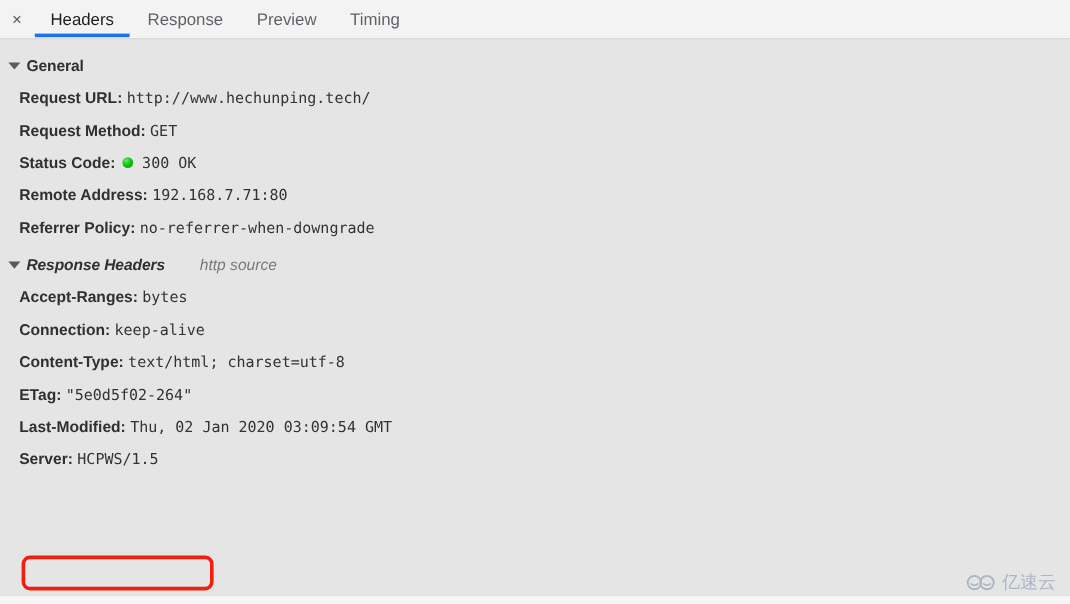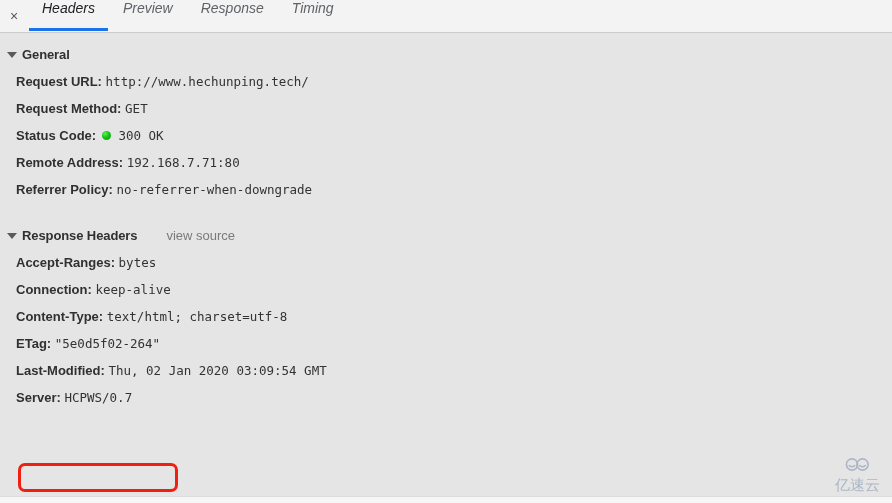--- a/index.html
+++ b/index.html
@@ -34,26 +34,26 @@
     justify-content: center;
     color: #5a5a5a;
     font-size: 14px;
     line-height: 1;
     padding-bottom: 1px;
     cursor: default;
   }
   .tab {
     position: relative;
     display: flex;
+    align-items: center;
     padding: 0 14px;
     font-size: 14px;
     color: #5f6368;
     white-space: nowrap;
     cursor: default;
-    font-style: italic;
   }
   .tab.active {
     color: #202124;
   }
   .tab.active::after {
     content: "";
     position: absolute;
     left: 1px;
     right: 1px;
     bottom: 1px;
@@ -75,21 +75,21 @@
   .section-header {
     display: flex;
     align-items: center;
     height: 27px;
     padding-left: 7px;
     font-size: 13px;
     font-weight: bold;
     color: #303030;
   }
   .section-header.general { margin-top: 8px; }
-  .section-header.response { margin-top: 19px; }
+  .section-header.response { margin-top: 4px; font-style: italic; }
 
   .twisty {
     width: 0; height: 0;
     border-left: 5px solid transparent;
     border-right: 5px solid transparent;
     border-top: 6px solid #5a5a5a;
     margin-right: 5px;
     flex: 0 0 auto;
   }
   .section-title { letter-spacing: -0.1px; }
@@ -171,37 +171,36 @@
     right: 12px;
     bottom: 8px;
     display: flex;
     align-items: center;
     gap: 4px;
     color: #a9b3c4;
     font-size: 15px;
     font-family: "DejaVu Sans", sans-serif;
     opacity: 0.95;
     user-select: none;
-    flex-direction: column;
   }
   .watermark svg { display: block; }
 </style>
 </head>
 <body>
 
 <div class="tabbar">
   <div class="close-btn">×</div>
   <div class="tab active">
     <span>Headers</span>
   </div>
   <div class="tab">
+    <span>Response</span>
+  </div>
+  <div class="tab">
     <span>Preview</span>
-  </div>
-  <div class="tab">
-    <span>Response</span>
   </div>
   <div class="tab">
     <span>Timing</span>
   </div>
 </div>
 
 <div class="pane">
 
   <div class="section-header general">
     <span class="twisty"></span>
@@ -226,21 +225,21 @@
     <span class="v">192.168.7.71:80</span>
   </div>
   <div class="row">
     <span class="k">Referrer Policy:</span>
     <span class="v">no-referrer-when-downgrade</span>
   </div>
 
   <div class="section-header response">
     <span class="twisty"></span>
     <span class="section-title">Response Headers</span>
-    <span class="view-source">view source</span>
+    <span class="view-source">http source</span>
   </div>
 
   <div class="row">
     <span class="k">Accept-Ranges:</span>
     <span class="v">bytes</span>
   </div>
   <div class="row">
     <span class="k">Connection:</span>
     <span class="v">keep-alive</span>
   </div>
@@ -251,21 +250,21 @@
   <div class="row">
     <span class="k">ETag:</span>
     <span class="v">"5e0d5f02-264"</span>
   </div>
   <div class="row">
     <span class="k">Last-Modified:</span>
     <span class="v">Thu, 02 Jan 2020 03:09:54 GMT</span>
   </div>
   <div class="row highlight">
     <span class="k">Server:</span>
-    <span class="v">HCPWS/0.7</span>
+    <span class="v">HCPWS/1.5</span>
   </div>
 </div>
 
 <div class="annot-box"></div>
 
 <div class="bottom-rule"></div>
 <div class="bottom-strip"></div>
 
 <div class="watermark">
   <span>

